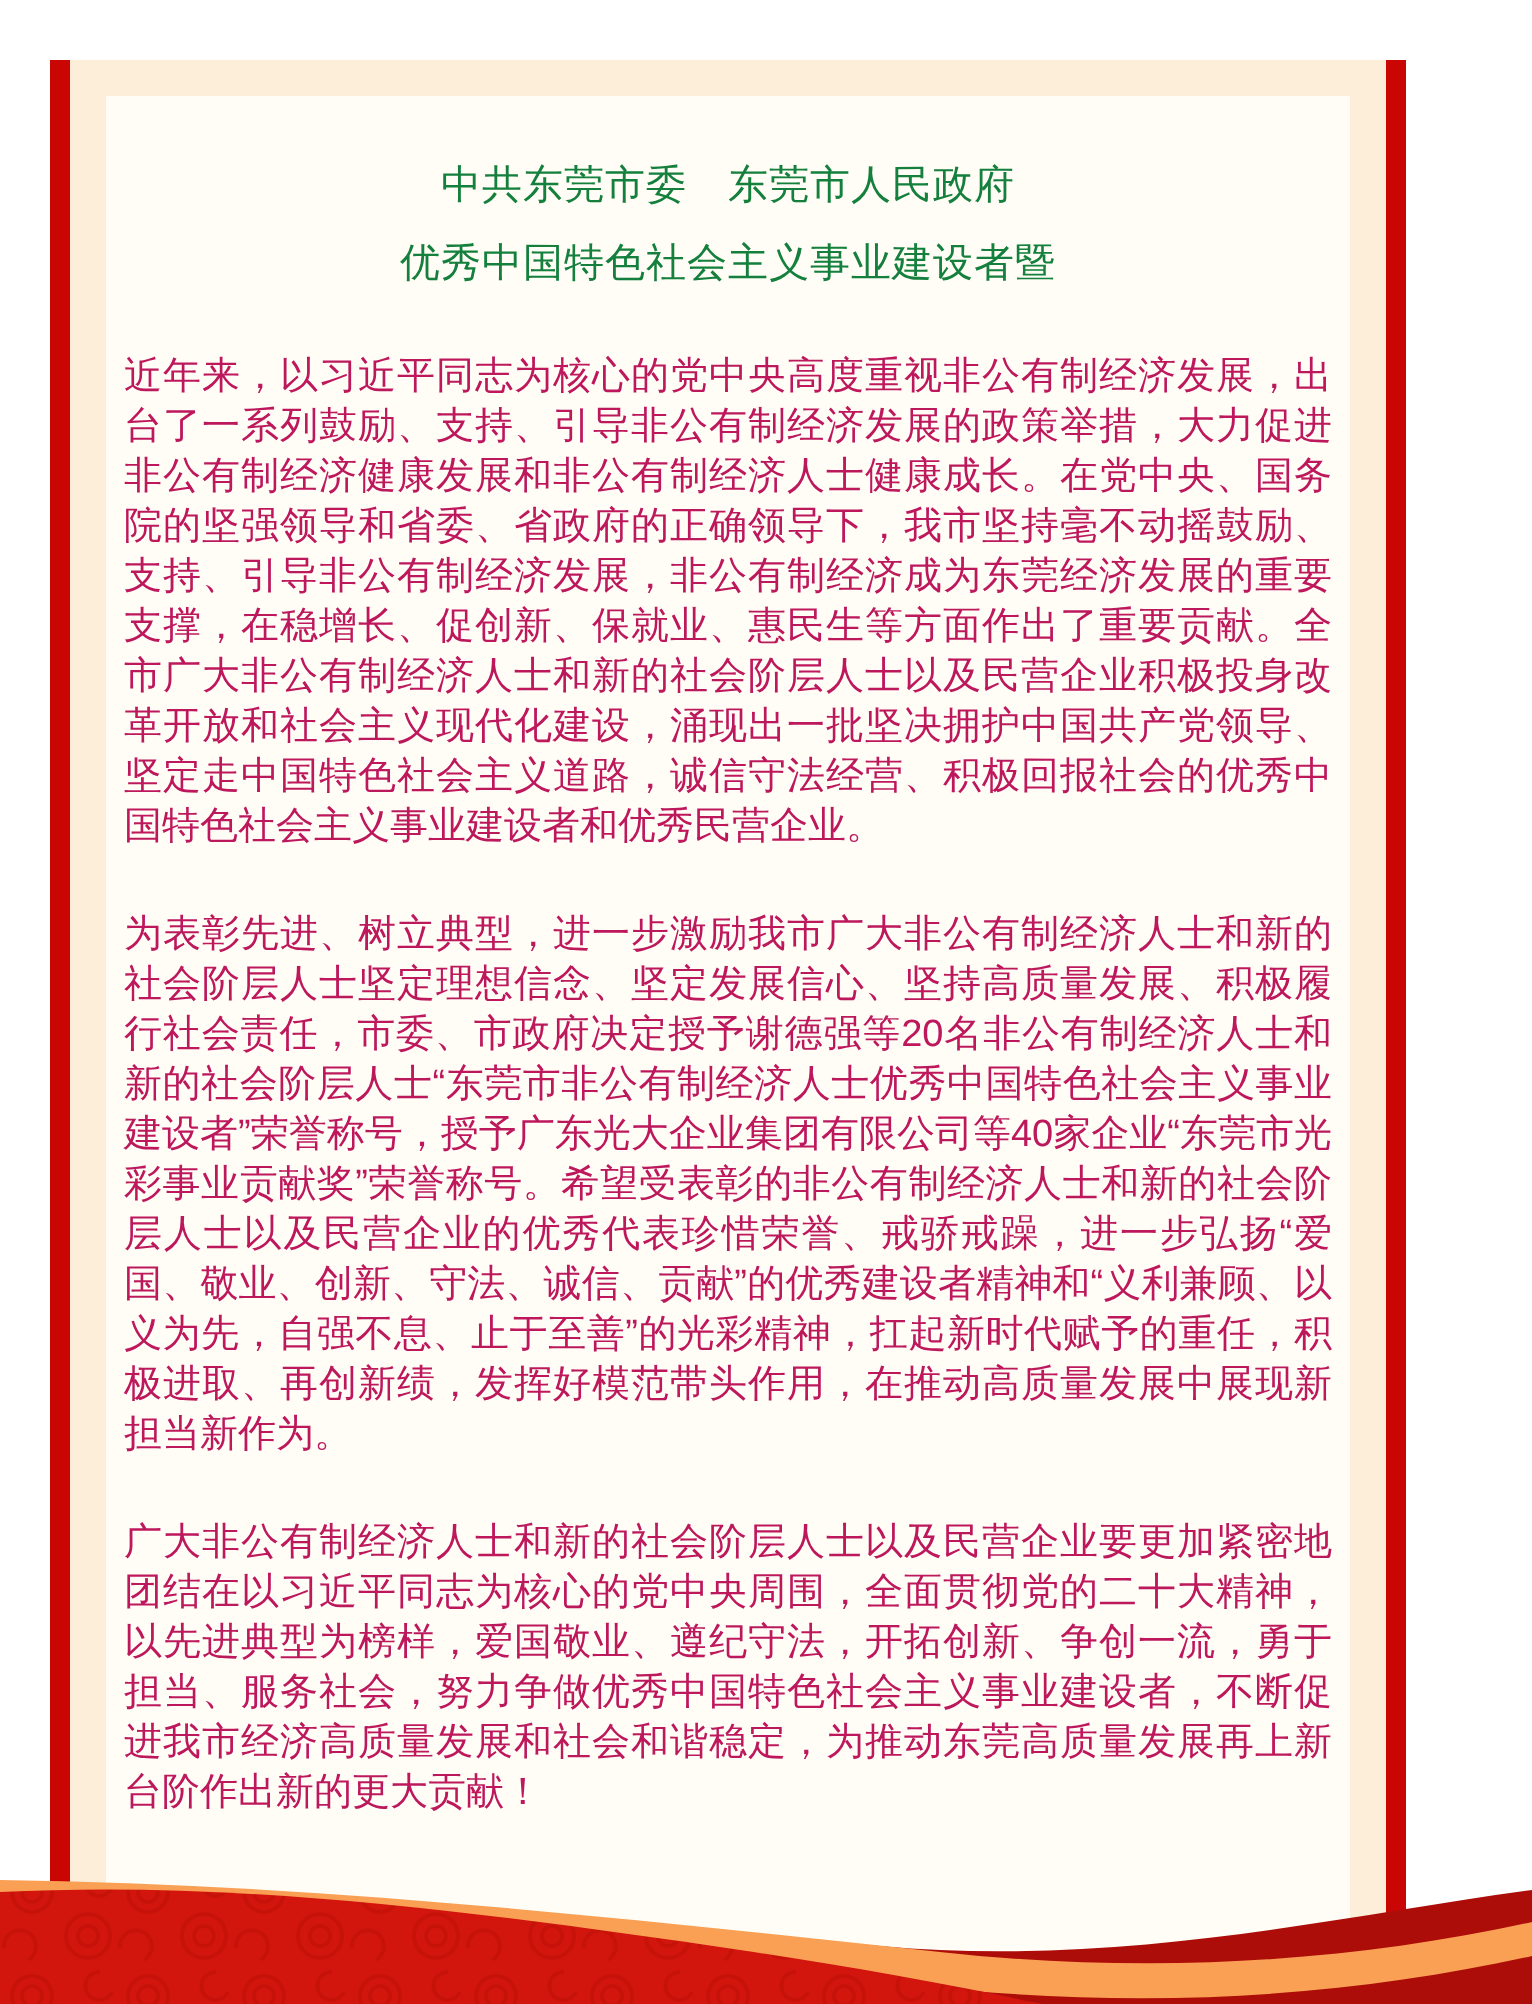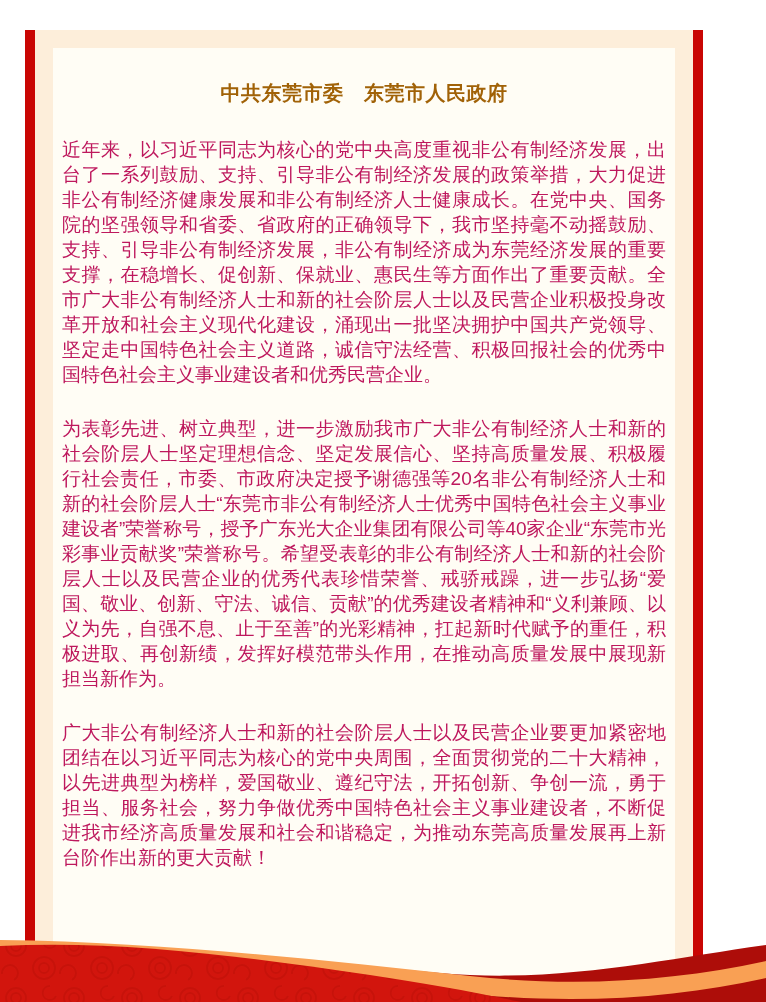--- a/index.html
+++ b/index.html
@@ -24,22 +24,22 @@
     left: 18px; right: 18px; top: 18px; bottom: 0;
     background: #fffdf5;
   }
   .content {
     padding: 26px 9px 0 9px;
   }
   .doc-title { margin: 0 0 24px 0; }
   .title-line {
     display: block;
     text-align: center;
-    color: #a16207;
-    font-weight: bold;
+    color: #15803d;
+    font-weight: normal;
     font-size: 20px;
     line-height: 39px;
     letter-spacing: 0.5px;
   }
   .para {
     margin: 0 0 29px 0;
     color: #be185d;
     font-size: 19px;
     line-height: 25px;
     text-align: justify;
@@ -55,20 +55,21 @@
 </style>
 </head>
 <body>
 
 <div class="card">
   <div class="card-inner">
     <div class="content">
 
       <h1 class="doc-title">
         <span class="title-line">中共东莞市委　东莞市人民政府</span>
+        <span class="title-line">优秀中国特色社会主义事业建设者暨</span>
       </h1>
 
       <p class="para">近年来，以习近平同志为核心的党中央高度重视非公有制经济发展，出台了一系列鼓励、支持、引导非公有制经济发展的政策举措，大力促进非公有制经济健康发展和非公有制经济人士健康成长。在党中央、国务院的坚强领导和省委、省政府的正确领导下，我市坚持毫不动摇鼓励、支持、引导非公有制经济发展，非公有制经济成为东莞经济发展的重要支撑，在稳增长、促创新、保就业、惠民生等方面作出了重要贡献。全市广大非公有制经济人士和新的社会阶层人士以及民营企业积极投身改革开放和社会主义现代化建设，涌现出一批坚决拥护中国共产党领导、坚定走中国特色社会主义道路，诚信守法经营、积极回报社会的优秀中国特色社会主义事业建设者和优秀民营企业。</p>
 
       <p class="para">为表彰先进、树立典型，进一步激励我市广大非公有制经济人士和新的社会阶层人士坚定理想信念、坚定发展信心、坚持高质量发展、积极履行社会责任，市委、市政府决定授予谢德强等20名非公有制经济人士和新的社会阶层人士“东莞市非公有制经济人士优秀中国特色社会主义事业建设者”荣誉称号，授予广东光大企业集团有限公司等40家企业“东莞市光彩事业贡献奖”荣誉称号。希望受表彰的非公有制经济人士和新的社会阶层人士以及民营企业的优秀代表珍惜荣誉、戒骄戒躁，进一步弘扬“爱国、敬业、创新、守法、诚信、贡献”的优秀建设者精神和“义利兼顾、以义为先，自强不息、止于至善”的光彩精神，扛起新时代赋予的重任，积极进取、再创新绩，发挥好模范带头作用，在推动高质量发展中展现新担当新作为。</p>
 
       <p class="para">广大非公有制经济人士和新的社会阶层人士以及民营企业要更加紧密地团结在以习近平同志为核心的党中央周围，全面贯彻党的二十大精神，以先进典型为榜样，爱国敬业、遵纪守法，开拓创新、争创一流，勇于担当、服务社会，努力争做优秀中国特色社会主义事业建设者，不断促进我市经济高质量发展和社会和谐稳定，为推动东莞高质量发展再上新台阶作出新的更大贡献！</p>
 
     </div>
   </div>

